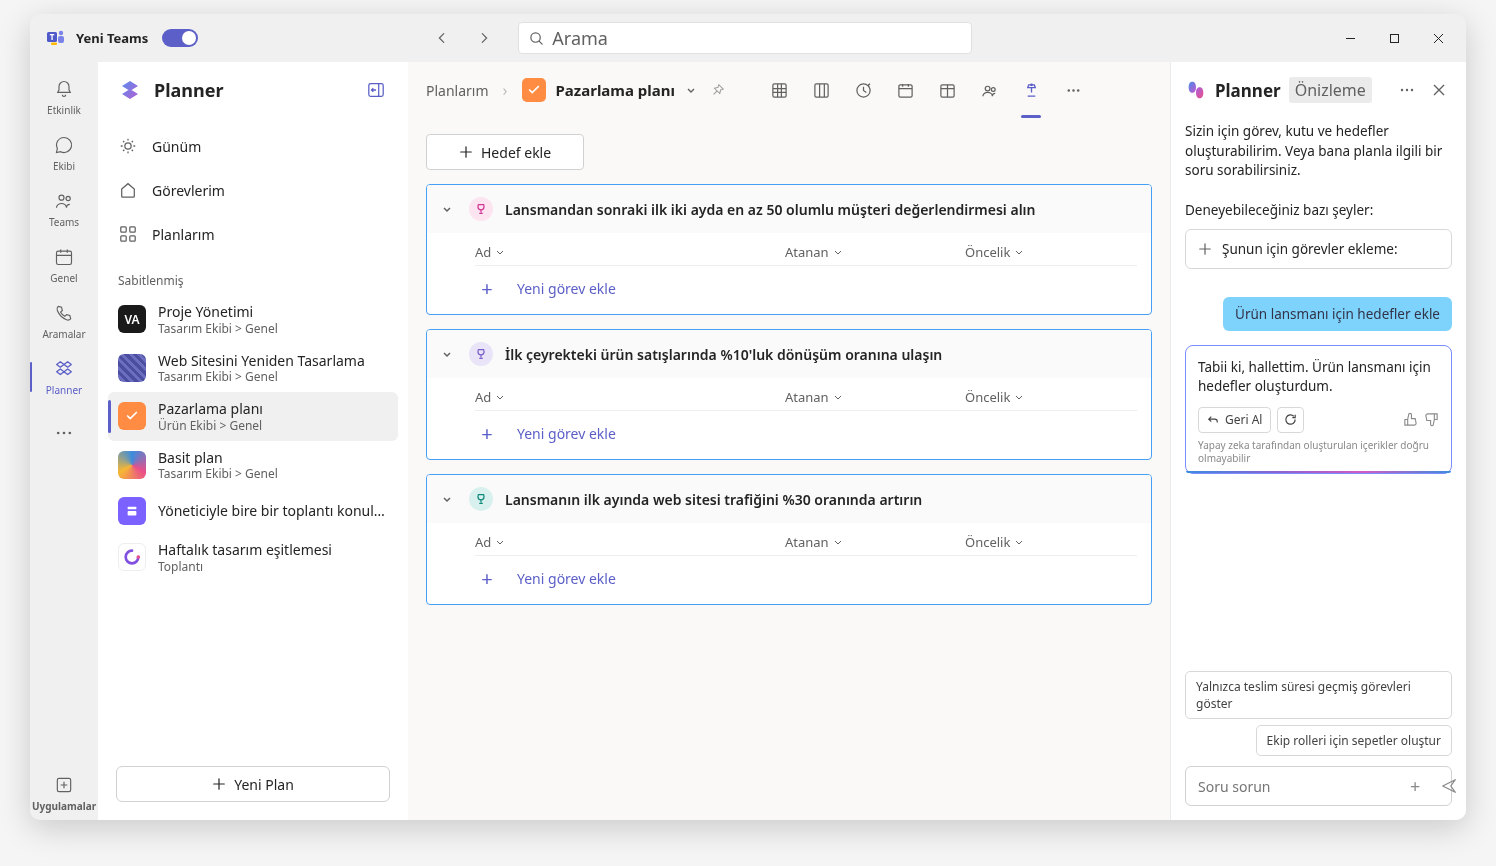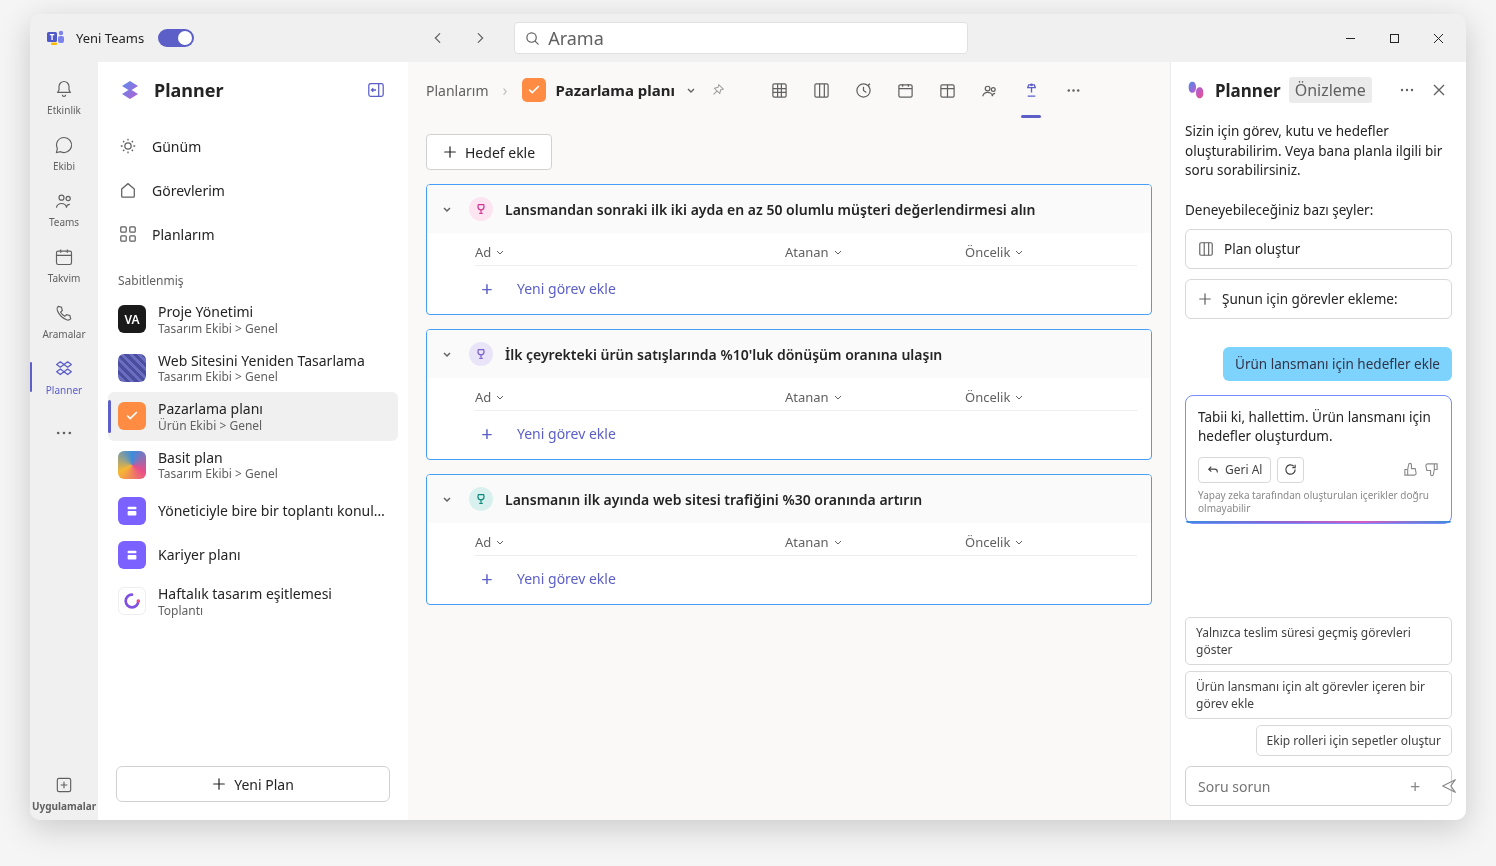--- a/index.html
+++ b/index.html
@@ -4,21 +4,21 @@
 <style>
 * { box-sizing: border-box; margin: 0; padding: 0; font-family: "Segoe UI", system-ui, -apple-system, sans-serif; }
 body { background: #f5f5f5; width: 1496px; height: 866px; overflow: hidden; }
 
 .window { width: 1436px; height: 806px; margin: 14px auto; background: #f0f0f0; border-radius: 10px; box-shadow: 0 8px 32px rgba(0,0,0,.18); display: flex; flex-direction: column; overflow: hidden; }
 
 
 .titlebar { height: 48px; display: flex; align-items: center; padding: 0 6px; }
 .titlebar-left { display: flex; align-items: center; gap: 10px; padding-left: 10px; }
 .teams-logo { width: 20px; height: 20px; display:flex; align-items:center; justify-content:center; }
-.titlebar-title { font-size: 13px; color: #242424; font-weight: 400; }
+.titlebar-title { font-size: 13px; color: #242424; font-weight: 700; }
 .toggle { width: 36px; height: 18px; border-radius: 12px; background: #5b5fc7; position: relative; margin-left: 4px; }
 .toggle::after { content:""; position:absolute; width:14px; height:14px; border-radius:50%; background:#fff; top:2px; right:2px; }
 .nav-arrows { margin-left: 230px; display: flex; gap: 14px; }
 .nav-arrow { width:28px; height:28px; display:flex; align-items:center; justify-content:center; color:#616161; cursor:pointer; border-radius:4px; }
 .search-wrap { flex:1; max-width: 454px; margin-left: 20px; }
 .search-box { width: 100%; height: 32px; background: #fff; border:1px solid #e0e0e0; border-radius: 4px; display:flex; align-items:center; padding: 0 10px; gap: 8px; color:#616161; font-size:18px; }
 .search-box svg { flex-shrink:0; }
 .win-controls { margin-left:auto; display: flex; }
 .win-btn { width: 44px; height: 32px; display:flex; align-items:center; justify-content:center; color:#242424; cursor:pointer; }
 
@@ -59,21 +59,21 @@
 .breadcrumb-root { font-size:14px; color:#616161; cursor:pointer; }
 .breadcrumb-sep { color:#bdbdbd; margin:0 4px; }
 .plan-badge { width:24px; height:24px; border-radius:5px; background:#ff8c42; display:flex; align-items:center; justify-content:center; color:#fff; }
 .plan-title { font-size:15px; font-weight:700; color:#242424; }
 .header-icons { margin-left: 30px; display:flex; gap:14px; align-items:center; }
 .h-icon { width:28px; height:28px; display:flex; align-items:center; justify-content:center; color:#616161; cursor:pointer; border-radius:4px; position:relative; }
 .h-icon.active { color:#5b5fc7; }
 .h-icon.active::after { content:""; position:absolute; bottom:-14px; left:4px; right:4px; height:3px; background:#5b5fc7; border-radius:2px; }
 
 .main-body { flex:1; padding: 16px 18px; overflow-y:auto; }
-.add-goal-btn { height:36px; padding:0 16px; border:1px solid #d1d1d1; background:#fff; border-radius:4px; display:inline-flex; align-items:center; gap:8px; font-size:14px; color:#242424; cursor:pointer;justify-content:space-between; }
+.add-goal-btn { height:36px; padding:0 32px; border:1px solid #d1d1d1; background:#fff; border-radius:4px; display:inline-flex; align-items:center; gap:8px; font-size:14px; color:#242424; cursor:pointer;justify-content:space-between; }
 .goal-card { margin-top:14px; border:1.5px solid #479ef5; border-radius:4px; background:#fff; overflow:hidden; }
 .goal-card + .goal-card { margin-top:14px; }
 .goal-header { display:flex; align-items:center; gap:12px; padding:12px 14px; background:#fafafa; }
 .goal-chevron { width:16px; color:#616161; cursor:pointer; }
 .goal-icon { width:24px; height:24px; border-radius:50%; display:flex; align-items:center; justify-content:center; }
 .goal-icon.pink { background:#fce4f1; color:#d13694; }
 .goal-icon.purple { background:#e9e4f8; color:#7b61c9; }
 .goal-icon.teal { background:#d9f1ee; color:#0e8a7a; }
 .goal-title { font-size:14px; font-weight:600; color:#242424; }
 .goal-columns { display:flex; padding:10px 14px 4px 48px; gap:0; font-size:13px; color:#616161; }
@@ -203,21 +203,21 @@
           </span>
         <span>Teams</span>
       </div>
       <div class="rail-item">
         <span class="rail-icon">
             <svg width="20" height="20" viewBox="0 0 24 24" fill="none">
               <rect x="3" y="5" width="18" height="16" rx="2" stroke="currentColor" stroke-width="1.4"></rect>
               <path d="M3 10h18M8 3v4M16 3v4" stroke="currentColor" stroke-width="1.4"></path>
             </svg>
           </span>
-        <span>Takvim</span>
+        <span>Genel</span>
       </div>
       <div class="rail-item">
         <span class="rail-icon">
             <svg width="20" height="20" viewBox="0 0 24 24" fill="none">
               <path d="M5 4l4 1 1 4-2 2a12 12 0 005 5l2-2 4 1 1 4c-1 1-3 2-5 1-5-2-9-6-11-11-1-2 0-4 1-5z" stroke="currentColor" stroke-width="1.4"></path>
             </svg>
           </span>
         <span>Aramalar</span>
       </div>
       <div class="rail-item active">
@@ -337,31 +337,20 @@
       </div>
       <div class="plan-item">
         <div class="plan-icon" style="background:#7b61ff">
             <svg width="14" height="14" viewBox="0 0 16 16" fill="#fff">
               <rect x="3" y="3" width="10" height="3" rx="1"></rect>
               <rect x="3" y="8" width="10" height="5" rx="1"></rect>
             </svg>
           </div>
         <div class="plan-text">
             <span class="plan-name">Yöneticiyle bire bir toplantı konuları</span>
-          </div>
-      </div>
-      <div class="plan-item">
-        <div class="plan-icon" style="background:#7b61ff">
-            <svg width="14" height="14" viewBox="0 0 16 16" fill="#fff">
-              <rect x="3" y="3" width="10" height="3" rx="1"></rect>
-              <rect x="3" y="8" width="10" height="5" rx="1"></rect>
-            </svg>
-          </div>
-        <div class="plan-text">
-            <span class="plan-name">Kariyer planı</span>
           </div>
       </div>
       <div class="plan-item">
         <div class="plan-icon" style="background:#fff;border:1px solid #eee">
             <svg width="18" height="18" viewBox="0 0 20 20">
               <path d="M10 3a7 7 0 107 7" stroke="#8050e0" stroke-width="3" fill="none" stroke-linecap="round"></path>
               <circle cx="17" cy="10" r="2" fill="#e94f8a"></circle>
             </svg>
           </div>
         <div class="plan-text">
@@ -619,27 +608,20 @@
               <svg width="14" height="14" viewBox="0 0 14 14">
                 <path d="M2 2l10 10M12 2L2 12" stroke="currentColor" stroke-width="1.4"></path>
               </svg>
             </div>
         </div>
       </div>
       <div class="cp-body">
         <p class="cp-intro">Sizin için görev, kutu ve hedefler oluşturabilirim. Veya bana planla ilgili bir soru sorabilirsiniz.</p>
         <p class="cp-try-label">Deneyebileceğiniz bazı şeyler:</p>
         <button class="cp-sugg-btn">
-            <svg width="16" height="16" viewBox="0 0 18 18" fill="none">
-              <rect x="2" y="2" width="14" height="14" rx="1.5" stroke="#616161" stroke-width="1.3"></rect>
-              <path d="M7 2v14M12 2v14" stroke="#616161" stroke-width="1.3"></path>
-            </svg>
-            <span>Plan oluştur</span>
-          </button>
-        <button class="cp-sugg-btn">
             <svg width="14" height="14" viewBox="0 0 16 16">
               <path d="M8 2v12M2 8h12" stroke="#616161" stroke-width="1.4" stroke-linecap="round"></path>
             </svg>
             <span>Şunun için görevler ekleme:</span>
           </button>
 
         <div class="cp-user-msg">Ürün lansmanı için hedefler ekle</div>
 
         <div class="cp-reply-card">
           <p class="cp-reply-text">Tabii ki, hallettim. Ürün lansmanı için hedefler oluşturdum.</p>
@@ -667,21 +649,20 @@
                   </svg>
                 </span>
             </div>
           </div>
           <p class="cp-disclaimer">Yapay zeka tarafından oluşturulan içerikler doğru olmayabilir</p>
         </div>
       </div>
 
       <div class="cp-suggestions-bottom">
         <div class="cp-chip">Yalnızca teslim süresi geçmiş görevleri göster</div>
-        <div class="cp-chip">Ürün lansmanı için alt görevler içeren bir görev ekle</div>
         <div class="cp-chip">Ekip rolleri için sepetler oluştur</div>
       </div>
 
       <div class="cp-input-wrap">
         <div class="cp-input">
           <input type="text" placeholder="Soru sorun" style="">
           <span class="cp-plus">+</span>
           <span class="cp-divider"></span>
           <span class="cp-send">
               <svg width="18" height="18" viewBox="0 0 20 20">

